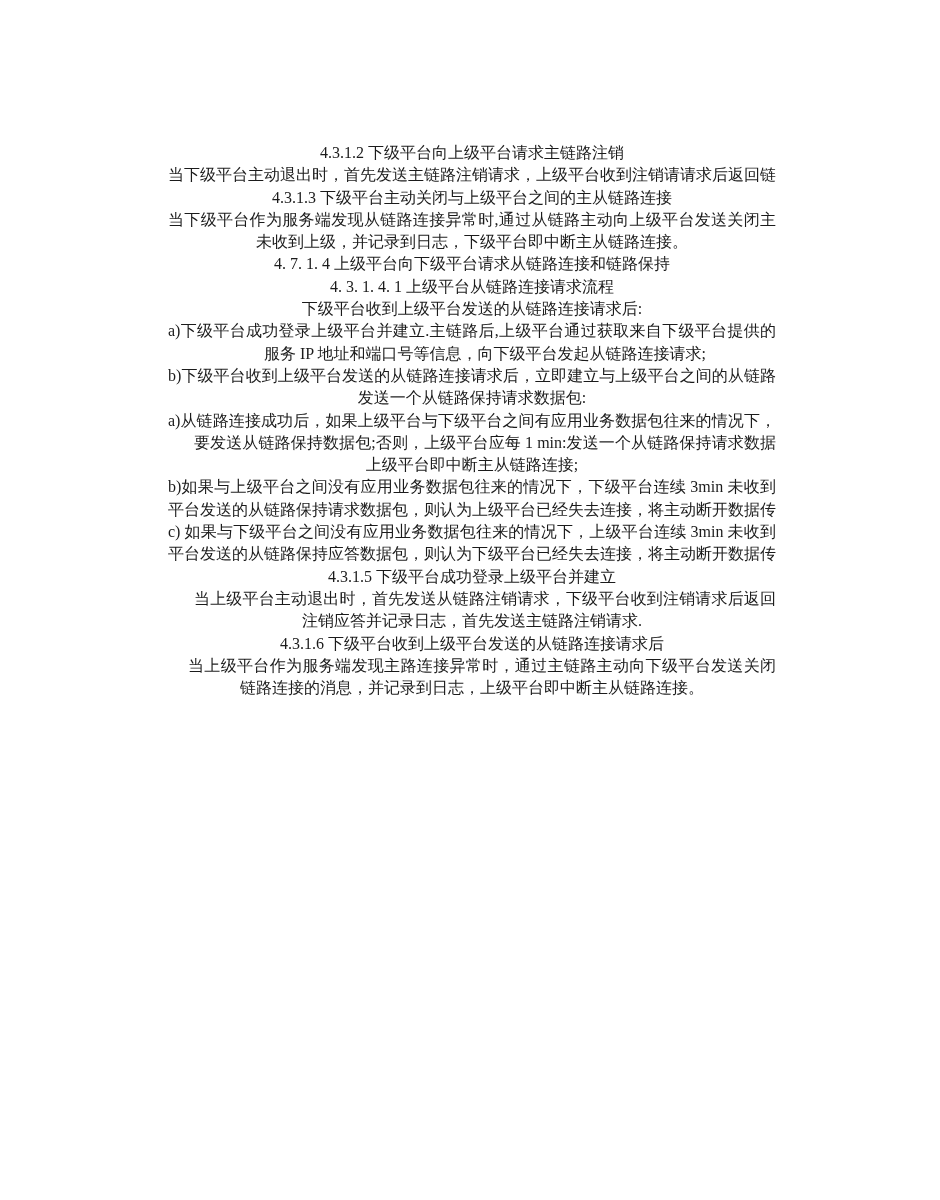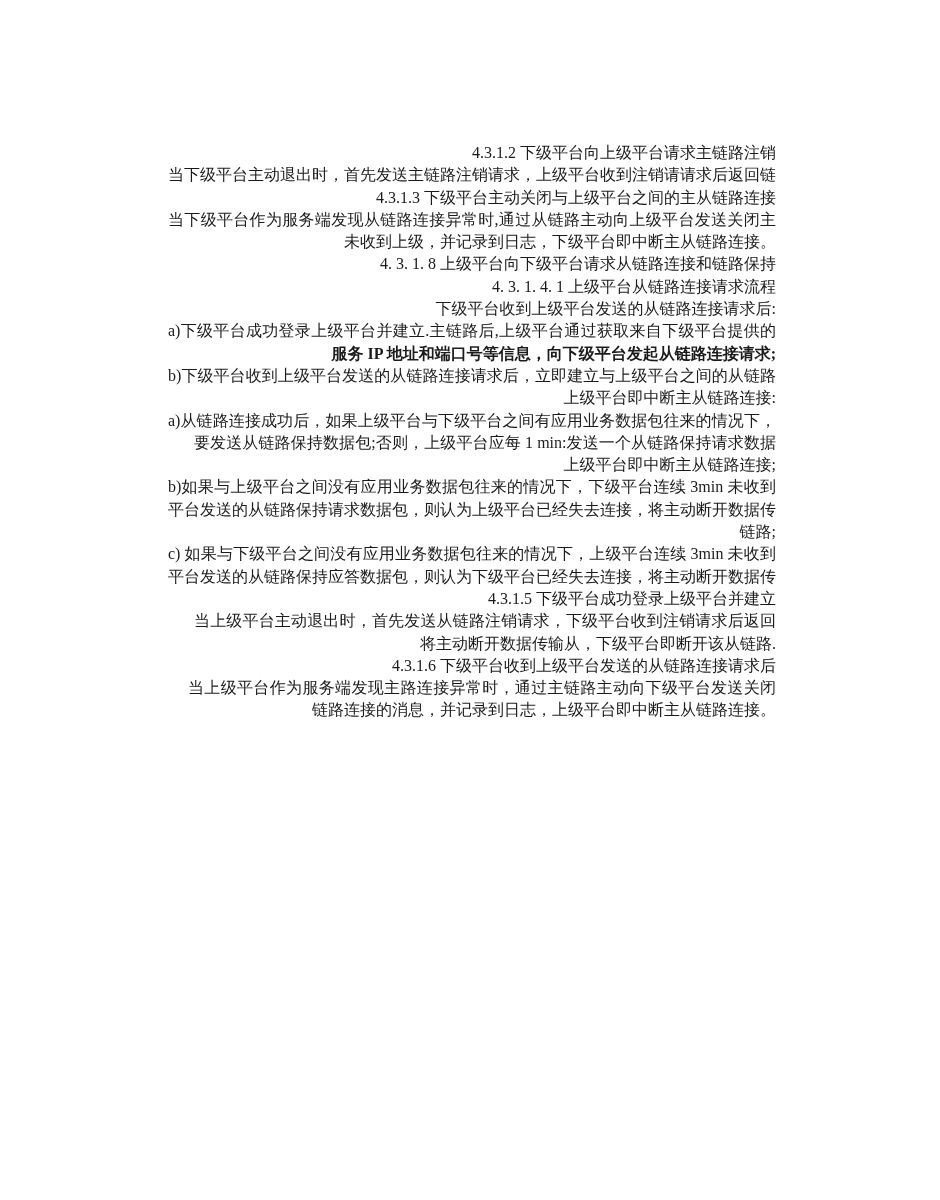--- a/index.html
+++ b/index.html
@@ -29,53 +29,52 @@
     font-family: "Liberation Serif", "DejaVu Serif", serif;
     font-size: 16px;
     color: #1b1b1b;
     font-weight: 400;
   }
   .line {
     height: 22.3px;
     line-height: 22.3px;
     overflow: hidden;
     white-space: pre;
-    text-align: right;
+    text-align: center;
   }
   .line.justify {
     white-space: normal;
     text-align: justify;
     text-align-last: justify;
   }
 </style>
 </head>
 <body>
 
 <div class="page">
   <div class="text-block" id="text-block" style="color: rgb(27, 27, 27);">
       <div class="line">4.3.1.2 下级平台向上级平台请求主链路注销</div>
       <div class="line justify">当下级平台主动退出时，首先发送主链路注销请求，上级平台收到注销请请求后返回链路注</div>
       <div class="line">4.3.1.3 下级平台主动关闭与上级平台之间的主从链路连接</div>
       <div class="line justify">当下级平台作为服务端发现从链路连接异常时,通过从链路主动向上级平台发送关闭主从链</div>
       <div class="line">未收到上级，并记录到日志，下级平台即中断主从链路连接。</div>
-      <div class="line">4. 3. 1. 8 上级平台向下级平台请求从链路连接和链路保持</div>
+      <div class="line">4. 7. 1. 4 上级平台向下级平台请求从链路连接和链路保持</div>
       <div class="line">4. 3. 1. 4. 1 上级平台从链路连接请求流程</div>
       <div class="line">下级平台收到上级平台发送的从链路连接请求后:</div>
       <div class="line justify">a)下级平台成功登录上级平台并建立.主链路后,上级平台通过获取来自下级平台提供的 TCP</div>
-      <div class="line" style="padding-left: 26px; font-weight: bold;">服务 IP 地址和端口号等信息，向下级平台发起从链路连接请求;</div>
+      <div class="line" style="padding-left: 26px;">服务 IP 地址和端口号等信息，向下级平台发起从链路连接请求;</div>
       <div class="line justify">b)下级平台收到上级平台发送的从链路连接请求后，立即建立与上级平台之间的从链路连接</div>
-      <div class="line">上级平台即中断主从链路连接:</div>
+      <div class="line">发送一个从链路保持请求数据包:</div>
       <div class="line justify">a)从链路连接成功后，如果上级平台与下级平台之间有应用业务数据包往来的情况下，不需</div>
       <div class="line justify" style="padding-left: 26px;">要发送从链路保持数据包;否则，上级平台应每 1 min:发送一个从链路保持请求数据包</div>
       <div class="line">上级平台即中断主从链路连接;</div>
       <div class="line justify">b)如果与上级平台之间没有应用业务数据包往来的情况下，下级平台连续 3min 未收到上级</div>
       <div class="line justify">平台发送的从链路保持请求数据包，则认为上级平台已经失去连接，将主动断开数据传输从</div>
-      <div class="line" style="padding-left: 26px;">链路;</div>
       <div class="line justify">c) 如果与下级平台之间没有应用业务数据包往来的情况下，上级平台连续 3min 未收到下级</div>
       <div class="line justify">平台发送的从链路保持应答数据包，则认为下级平台已经失去连接，将主动断开数据传输从</div>
       <div class="line">4.3.1.5 下级平台成功登录上级平台并建立</div>
       <div class="line justify" style="padding-left: 26px;">当上级平台主动退出时，首先发送从链路注销请求，下级平台收到注销请求后返回链路</div>
-      <div class="line">将主动断开数据传输从，下级平台即断开该从链路.</div>
+      <div class="line">注销应答并记录日志，首先发送主链路注销请求.</div>
       <div class="line">4.3.1.6 下级平台收到上级平台发送的从链路连接请求后</div>
       <div class="line justify" style="padding-left: 20px;">当上级平台作为服务端发现主路连接异常时，通过主链路主动向下级平台发送关闭主从</div>
       <div class="line">链路连接的消息，并记录到日志，上级平台即中断主从链路连接。</div>
     </div>
 </div>
 
 </body></html>

